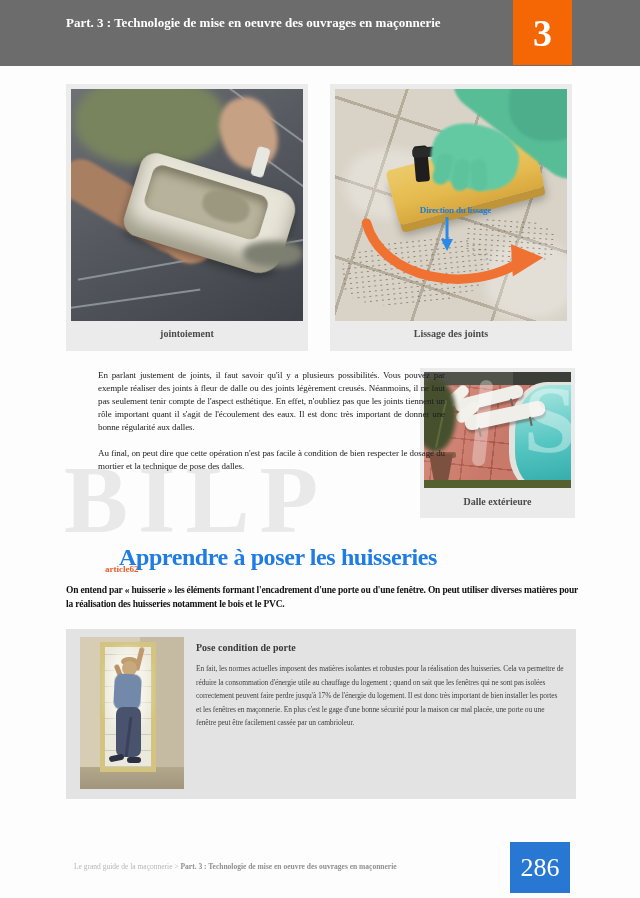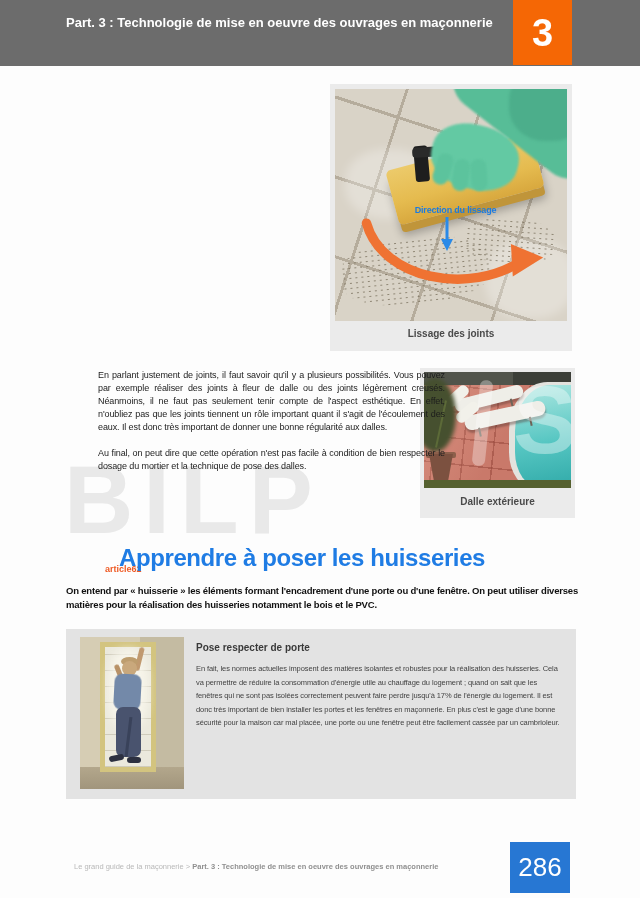--- a/index.html
+++ b/index.html
@@ -1,20 +1,20 @@
 <!DOCTYPE html>
 <html><head>
 <meta charset="utf-8">
 <style>
   * { margin:0; padding:0; box-sizing:border-box; }
   html,body { background:#ffffff; }
   .page {
     position:relative; width:640px; height:898px; margin:0 auto;
     background:#fdfdfd; overflow:hidden;
-    font-family:Liberation Sans, sans-serif;
+    font-family:Liberation Serif, serif;
     color:#1b1b1b;
   }
   
   .header { position:absolute; left:0; top:0; width:640px; height:66px; background:#6c6c6c; }
   .header-title {
     position:absolute; left:66px; top:13px; width:455px;
     font-size:13px; font-weight:bold; color:#ffffff; line-height:19px; letter-spacing:0;
   }
   .chapter-badge {
     position:absolute; left:513px; top:0; width:59px; height:65px; background:#f56705;
@@ -206,20 +206,42 @@
 
   <div class="header">
     <div class="header-title">Part. 3 : Technologie de mise en oeuvre des ouvrages en maçonnerie</div>
     <div class="chapter-badge">
       <span>3</span>
     </div>
   </div>
 
   <div class="watermark-bilp">BILP</div>
 
+  <div class="photo-card card-joint">
+    <div class="photo-frame">
+      <div class="ph-joint">
+        <div class="grout g1"></div>
+        <div class="grout g2"></div>
+        <div class="grout g3"></div>
+        <div class="grout g4"></div>
+        <div class="grout g5"></div>
+        <div class="shirt"></div>
+        <div class="hand-r"></div>
+        <div class="tool-r"></div>
+        <div class="arm-l"></div>
+        <div class="hand-l"></div>
+        <div class="trough">
+          <div class="trough-in"></div>
+          <div class="mortar"></div>
+        </div>
+        <div class="spill"></div>
+      </div>
+    </div>
+    <div class="caption">jointoiement</div>
+  </div>
 
   <div class="photo-card card-liss">
     <div class="photo-frame">
       <div class="ph-liss">
         <div class="tile-grid"></div>
         <div class="sheen sh1"></div>
         <div class="sheen sh2"></div>
         <div class="speckle sp1"></div>
         <div class="speckle sp2"></div>
         <div class="float-tool">
@@ -297,21 +319,21 @@
         <div class="p-cap"></div>
         <div class="p-head"></div>
         <div class="p-arm-l"></div>
         <div class="p-torso"></div>
         <div class="p-legs"></div>
         <div class="p-legsplit"></div>
         <div class="p-shoe1"></div>
         <div class="p-shoe2"></div>
       </div>
     </div>
-    <div class="infobox-title">Pose respecter de porte</div>
+    <div class="infobox-title">Pose condition de porte</div>
     <div class="infobox-text">En fait, les normes actuelles imposent des matières isolantes et robustes pour la réalisation des huisseries. Cela va permettre de réduire la consommation d'énergie utile au chauffage du logement ; quand on sait que les fenêtres qui ne sont pas isolées correctement peuvent faire perdre jusqu'à 17% de l'énergie du logement. Il est donc très important de bien installer les portes et les fenêtres en maçonnerie. En plus c'est le gage d'une bonne sécurité pour la maison car mal placée, une porte ou une fenêtre peut être facilement cassée par un cambrioleur.</div>
   </div>
 
   <div class="footer-crumb">
     <span class="crumb-light">Le grand guide de la maçonnerie &gt; </span><span class="crumb-bold">Part. 3 : Technologie de mise en oeuvre des ouvrages en maçonnerie</span>
   </div>
   <div class="pagebox">
     <span>286</span>
   </div>
 

